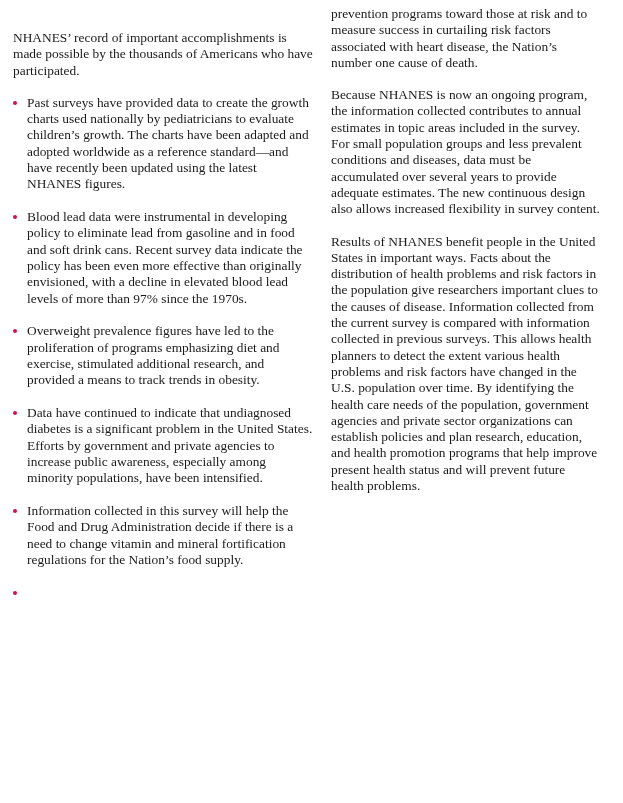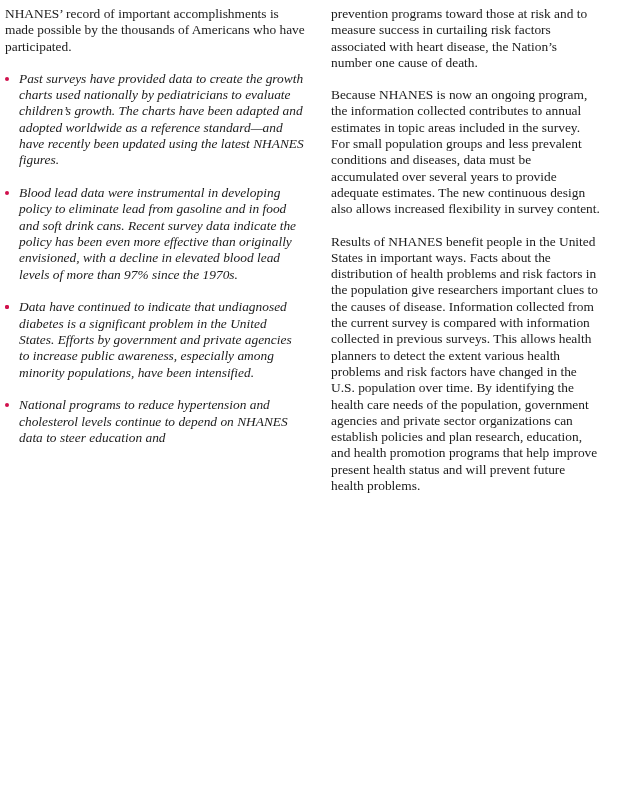--- a/index.html
+++ b/index.html
@@ -15,40 +15,40 @@
     font-family: "Liberation Serif", "DejaVu Serif", serif;
     color: #1a1a1a;
     font-size: 13.4px;
     line-height: 16.3px;
   }
   .col {
     position: absolute;
     top: 6px;
   }
   .col-left {
-    left: 5px;
+    left: 13px;
     width: 300px;
+    margin-top: 24px;
   }
   .col-right {
     left: 331px;
     width: 270px;
   }
   p {
     margin: 0 0 16px 0;
   }
   ul.bullets {
     list-style: none;
     margin: 0;
     padding: 0;
   }
   ul.bullets li {
     position: relative;
     padding-left: 14px;
     margin: 0 0 16.5px 0;
-    font-style: italic;
   }
   ul.bullets li .bullet {
     position: absolute;
     left: 0px;
     top: 6px;
     width: 4px;
     height: 4px;
     border-radius: 50%;
     background: var(--accent, #d0104c);
   }
@@ -66,32 +66,36 @@
     <li>
       <span class="bullet"></span>
       <span>Past surveys have provided data to create the growth charts used nationally by pediatricians to evaluate children’s growth. The charts have been adapted and adopted worldwide as a reference standard—and have recently been updated using the latest NHANES figures.</span>
     </li>
     <li>
       <span class="bullet"></span>
       <span>Blood lead data were instrumental in developing policy to eliminate lead from gasoline and in food and soft drink cans. Recent survey data indicate the policy has been even more effective than originally envisioned, with a decline in elevated blood lead levels of more than 97% since the 1970s.</span>
     </li>
     <li>
       <span class="bullet"></span>
+      <span>Overweight prevalence figures have led to the proliferation of programs emphasizing diet and exercise, stimulated additional research, and provided a means to track trends in obesity.</span>
     </li>
     <li>
       <span class="bullet"></span>
       <span>Data have continued to indicate that undiagnosed diabetes is a significant problem in the United States. Efforts by government and private agencies to increase public awareness, especially among minority populations, have been intensified.</span>
     </li>
   </ul>
 
 
   <ul class="bullets">
     <li>
       <span class="bullet"></span>
-      <span>National programs to reduce hypertension and cholesterol levels continue to depend on NHANES data to steer education and</span>
+      <span>Information collected in this survey will help the Food and Drug Administration decide if there is a need to change vitamin and mineral fortification regulations for the Nation’s food supply.</span>
+    </li>
+    <li>
+      <span class="bullet"></span>
     </li>
   </ul>
 </div>
 
 <div class="col col-right">
   <p class="right-first">prevention programs toward those at risk and to measure success in curtailing risk factors associated with heart disease, the Nation’s number one cause of death.</p>
   <p>Because NHANES is now an ongoing program, the information collected contributes to annual estimates in topic areas included in the survey. For small population groups and less prevalent conditions and diseases, data must be accumulated over several years to provide adequate estimates. The new continuous design also allows increased flexibility in survey content.</p>
   <p>Results of NHANES benefit people in the United States in important ways. Facts about the distribution of health problems and risk factors in the population give researchers important clues to the causes of disease. Information collected from the current survey is compared with information collected in previous surveys. This allows health planners to detect the extent various health problems and risk factors have changed in the U.S. population over time. By identifying the health care needs of the population, government agencies and private sector organizations can establish policies and plan research, education, and health promotion programs that help improve present health status and will prevent future health problems.</p>
 </div>
 

